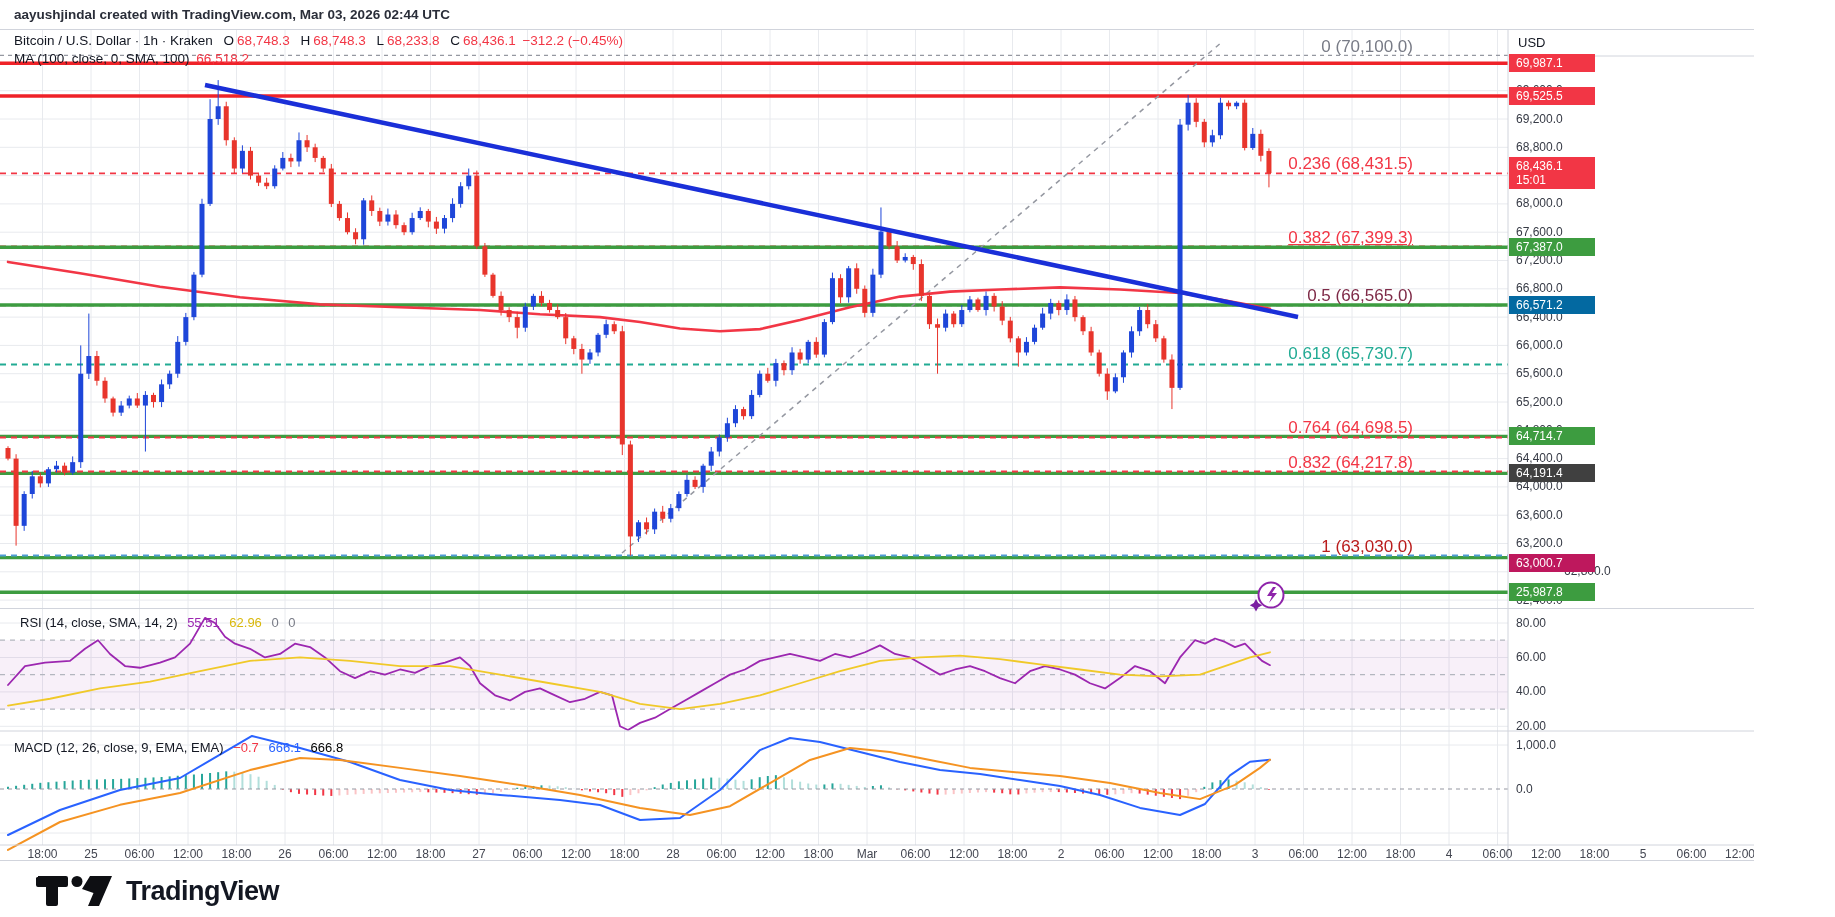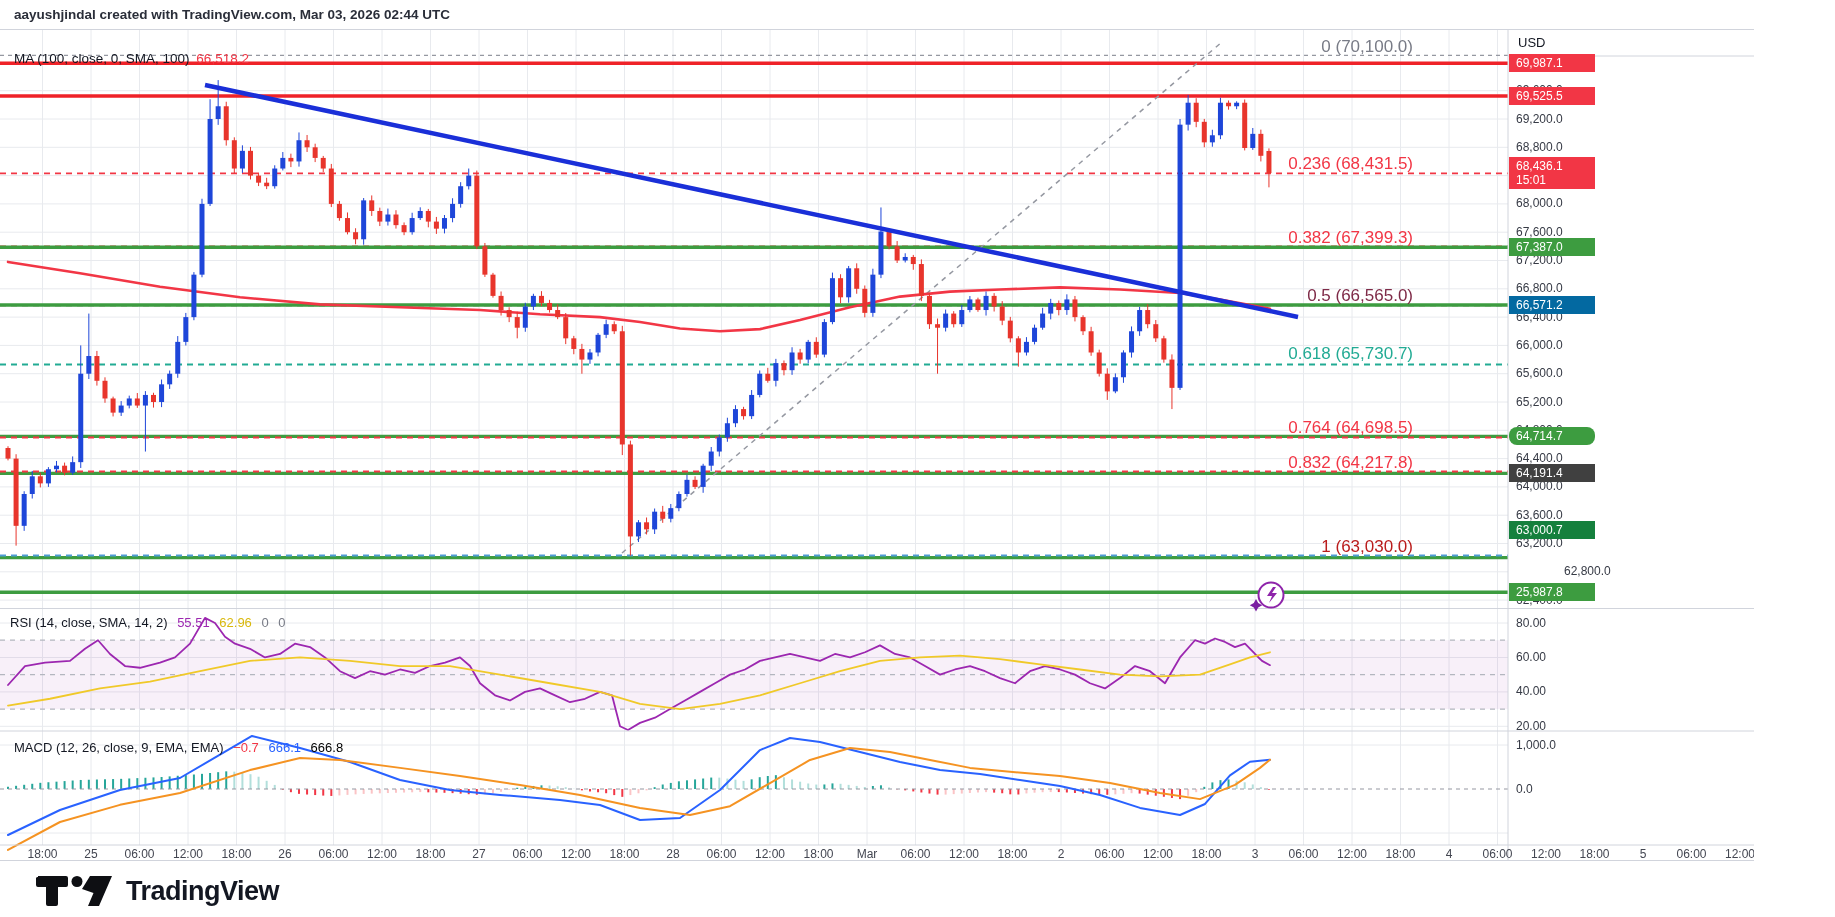--- a/index.html
+++ b/index.html
@@ -12,21 +12,21 @@
   #legend1{top:33px;}
   #legend2{top:51px;}
   .lv{margin-left:3px;}
   .ohlc-letter{margin-left:7px;color:#131722;}
   #usd-label{left:1518px;top:35px;font-size:13px;color:#131722;}
   .ptick{position:absolute;left:1516px;font-size:12px;color:#363a45;white-space:nowrap;}
   .badge{position:absolute;left:1509px;min-width:72px;padding:2px 7px 2px 7px;font-size:12px;
          color:#fff;white-space:nowrap;line-height:14px;}
   .fib{position:absolute;right:341px;font-size:17px;white-space:nowrap;}
   .ttick{position:absolute;font-size:12px;color:#434651;transform:translateX(-50%);top:847px;white-space:nowrap;}
-  #rsi-header{left:10px;top:615px;font-size:13px;white-space:nowrap;}
+  #rsi-header{left:20px;top:615px;font-size:13px;white-space:nowrap;}
   #macd-header{left:14px;top:740px;font-size:13px;white-space:nowrap;}
   .ival{margin-left:6px;}
   #logo{left:36px;top:874px;height:34px;display:flex;align-items:center;}
   #logo-text{font-size:27px;font-weight:700;color:#131722;letter-spacing:-0.5px;margin-left:12px;}
 </style>
 </head>
 <body>
 
 <div id="page">
   <svg id="gfx" width="1835" height="917">
@@ -595,20 +595,28 @@
       <line x1="1508" y1="56" x2="1835" y2="56" stroke="#d1d4dc" stroke-width="1"></line>
       <g>
         <circle cx="1271" cy="595" r="12.5" fill="#fff" stroke="#8e24aa" stroke-width="2"></circle>
         <path d="M1273 587 l-6 9 h5 l-3 7 8 -10 h-5 l4 -6 z" fill="#8e24aa"></path>
         <path d="M1256 599 l2.2 4 4 2.2 -4 2.2 -2.2 4 -2.2 -4 -4 -2.2 4 -2.2 z" fill="#7b1fa2"></path>
       </g>
     </svg>
 
   <div id="attribution" class="abs">aayushjindal created with TradingView.com, Mar 03, 2026 02:44 UTC</div>
 
+  <div id="legend1" class="abs legendrow">
+    <span>Bitcoin / U.S. Dollar · 1h · Kraken</span>
+    <span class="ohlc-letter">O</span><span class="lv" style="color:#f23645">68,748.3</span>
+    <span class="ohlc-letter">H</span><span class="lv" style="color:#f23645">68,748.3</span>
+    <span class="ohlc-letter">L</span><span class="lv" style="color:#f23645">68,233.8</span>
+    <span class="ohlc-letter">C</span><span class="lv" style="color:#f23645">68,436.1</span>
+    <span class="lv" style="color:#f23645">−312.2 (−0.45%)</span>
+  </div>
 
   <div id="legend2" class="abs legendrow">
     <span>MA (100, close, 0, SMA, 100)</span>
     <span class="lv" style="color:#f23645">66,518.2</span>
   </div>
 
   <div id="usd-label" class="abs">USD</div>
 
   <div id="rsi-header" class="abs">
     <span>RSI (14, close, SMA, 14, 2)</span>
@@ -659,37 +667,37 @@
       <div class="badge" style="background: rgb(242, 54, 69); top: 157.1px;">
         <div>68,436.1</div>
         <div>15:01</div>
       </div>
       <div class="badge" style="background: rgb(61, 156, 64); top: 238.3px;">
         <div>67,387.0</div>
       </div>
       <div class="badge" style="background: #0369a1; top: 296px;">
         <div>66,571.2</div>
       </div>
-      <div class="badge" style="background: rgb(61, 156, 64); top: 427.4px; border-radius: 8px;">
+      <div class="badge" style="background: rgb(61, 156, 64); top: 427.4px;">
         <div>64,714.7</div>
       </div>
       <div class="badge" style="background: #404040; top: 464.4px;">
         <div>64,191.4</div>
       </div>
-      <div class="badge" style="background: #15803d; top: 521px;">
+      <div class="badge" style="background: #be185d; top: 554px;">
         <div>63,000.7</div>
       </div>
       <div class="badge" style="background: rgb(61, 156, 64); top: 583.3px;">
         <div>25,987.8</div>
       </div>
     </div>
   <div id="fib-labels">
       <div class="fib" style="top: 37px; color: rgb(120, 123, 134);">0 (70,100.0)</div>
       <div class="fib" style="top: 154px; color: rgb(242, 54, 69);">0.236 (68,431.5)</div>
-      <div class="fib" style="top: 228px; color: rgb(242, 54, 69);">0.382 (67,399.3)</div>
+      <div class="fib" style="top: 228px; color: rgb(242, 54, 69); text-decoration: underline;">0.382 (67,399.3)</div>
       <div class="fib" style="top: 286px; color: rgb(126, 42, 71);">0.5 (66,565.0)</div>
       <div class="fib" style="top: 344px; color: rgb(34, 171, 148);">0.618 (65,730.7)</div>
       <div class="fib" style="top: 418px; color: rgb(242, 54, 69);">0.764 (64,698.5)</div>
       <div class="fib" style="top: 453px; color: rgb(242, 54, 69);">0.832 (64,217.8)</div>
       <div class="fib" style="top: 537px; color: #b91c1c;">1 (63,030.0)</div>
     </div>
   <div id="time-axis-labels">
       <div class="ttick" style="left: 42.5px;">18:00</div>
       <div class="ttick" style="left: 91px;">25</div>
       <div class="ttick" style="left: 139.5px;">06:00</div>

